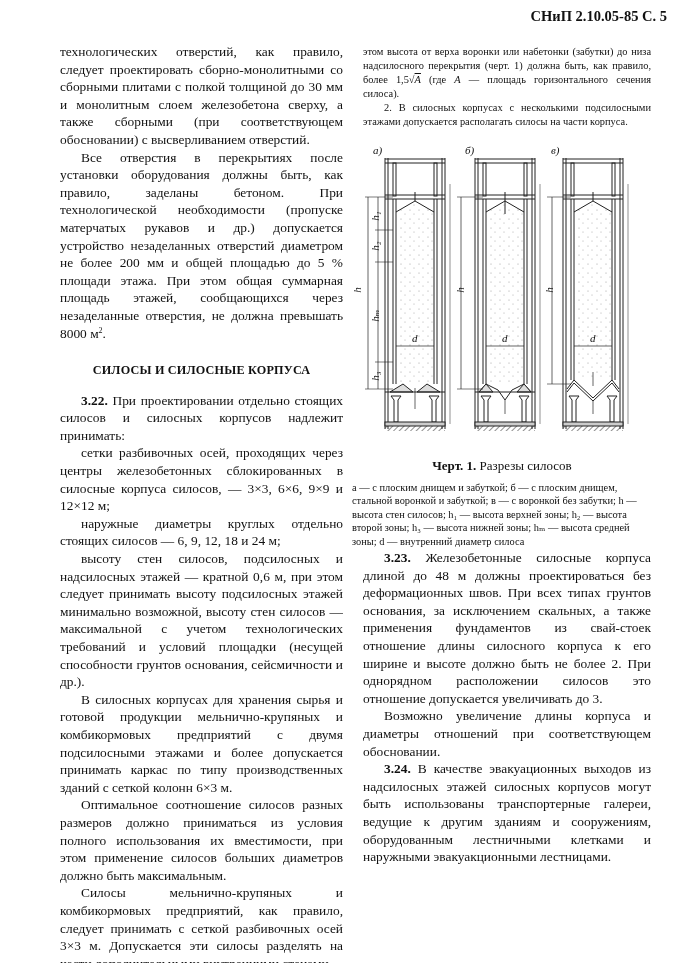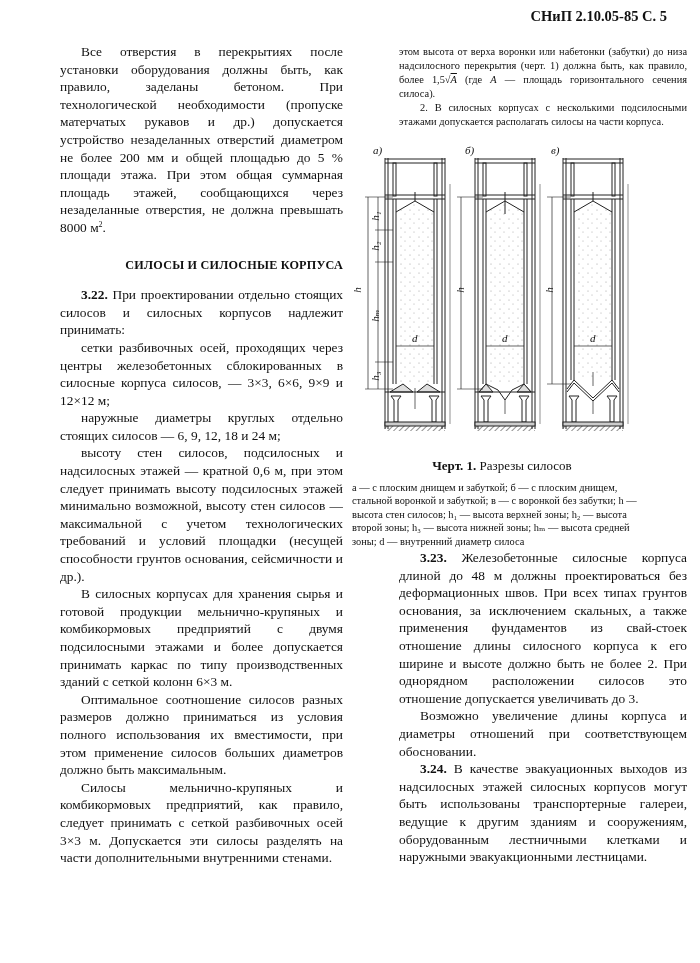--- a/index.html
+++ b/index.html
@@ -1,43 +1,44 @@
 <!DOCTYPE html>
 <html><head>
 <meta charset="utf-8">
 <style>
   html, body { margin: 0; padding: 0; background: #ffffff; }
   body { width: 700px; height: 963px; position: relative; overflow: hidden;
          font-family: "Liberation Serif", "DejaVu Serif", serif; color: #111; }
   .page-header { position: absolute; top: 8px; right: 33px; font-weight: bold; font-size: 14.5px; }
   .col { position: absolute; font-size: 13.4px; line-height: 17.6px; text-align: justify; }
   .col-left { left: 60px; top: 43px; width: 283px; }
-  .col-right { left: 363px; width: 288px; margin-left: 36px; }
+  .col-right { left: 363px; width: 288px; }
   .col p { margin: 0; }
   .indent { text-indent: 21px; }
   .noindent { text-indent: 0; }
-  .section-title { text-align: right; font-weight: bold; font-size: 12.2px; margin: 20px 0 12px 0 !important; letter-spacing: 0.2px; }
+  .section-title { text-align: center; font-weight: bold; font-size: 12.2px; margin: 20px 0 12px 0 !important; letter-spacing: 0.2px; }
   .clause-num { font-weight: bold; }
   .small { font-size: 10.4px; line-height: 13.9px; }
   .right-top { top: 45px; }
   .fig-wrap { position: absolute; left: 363px; top: 144px; width: 300px; height: 300px; }
   .fig-label { position: absolute; font-style: italic; font-size: 11px; }
   .fig-caption { position: absolute; left: 352px; top: 458px; width: 300px; text-align: center; font-size: 13px; }
   .fig-caption b { font-weight: bold; }
   .fig-legend { position: absolute; left: 352px; top: 481px; width: 300px; font-size: 10.4px; line-height: 13.4px; }
   .col-right-bottom { top: 549px; }
   sup { font-size: 8px; vertical-align: super; line-height: 0; }
   i { font-style: italic; }
 </style>
 </head>
 <body>
 
 <div class="page-header">СНиП 2.10.05-85 С. 5</div>
 
 <div class="col col-left">
+  <p class="noindent">технологических отверстий, как правило, следует проектировать сборно-монолитными со сборными плитами с полкой толщиной до 30 мм и монолитным слоем железобетона сверху, а также сборными (при соответствующем обосновании) с высверливанием отверстий.</p>
   <p class="indent"><span>Все отверстия в перекрытиях после установки оборудования должны быть, как правило, заделаны бетоном. При технологической необходимости (пропуске матерчатых рукавов и др.) допускается устройство незаделанных отверстий диаметром не более 200 мм и общей площадью до 5 % площади этажа. При этом общая суммарная площадь этажей, сообщающихся через незаделанные отверстия, не должна превышать 8000 м</span><sup>2</sup><span>.</span></p>
   <p class="section-title">СИЛОСЫ И СИЛОСНЫЕ КОРПУСА</p>
   <p class="indent"><span class="clause-num">3.22.</span><span> При проектировании отдельно стоящих силосов и силосных корпусов надлежит принимать:</span></p>
   <p class="indent">сетки разбивочных осей, проходящих через центры железобетонных сблокированных в силосные корпуса силосов, — 3×3, 6×6, 9×9 и 12×12 м;</p>
   <p class="indent">наружные диаметры круглых отдельно стоящих силосов — 6, 9, 12, 18 и 24 м;</p>
   <p class="indent">высоту стен силосов, подсилосных и надсилосных этажей — кратной 0,6 м, при этом следует принимать высоту подсилосных этажей минимально возможной, высоту стен силосов — максимальной с учетом технологических требований и условий площадки (несущей способности грунтов основания, сейсмичности и др.).</p>
   <p class="indent">В силосных корпусах для хранения сырья и готовой продукции мельнично-крупяных и комбикормовых предприятий с двумя подсилосными этажами и более допускается принимать каркас по типу производственных зданий с сеткой колонн 6×3 м.</p>
   <p class="indent">Оптимальное соотношение силосов разных размеров должно приниматься из условия полного использования их вместимости, при этом применение силосов больших диаметров должно быть максимальным.</p>
   <p class="indent">Силосы мельнично-крупяных и комбикормовых предприятий, как правило, следует принимать с сеткой разбивочных осей 3×3 м. Допускается эти силосы разделять на части дополнительными внутренними стенами.</p>
 

